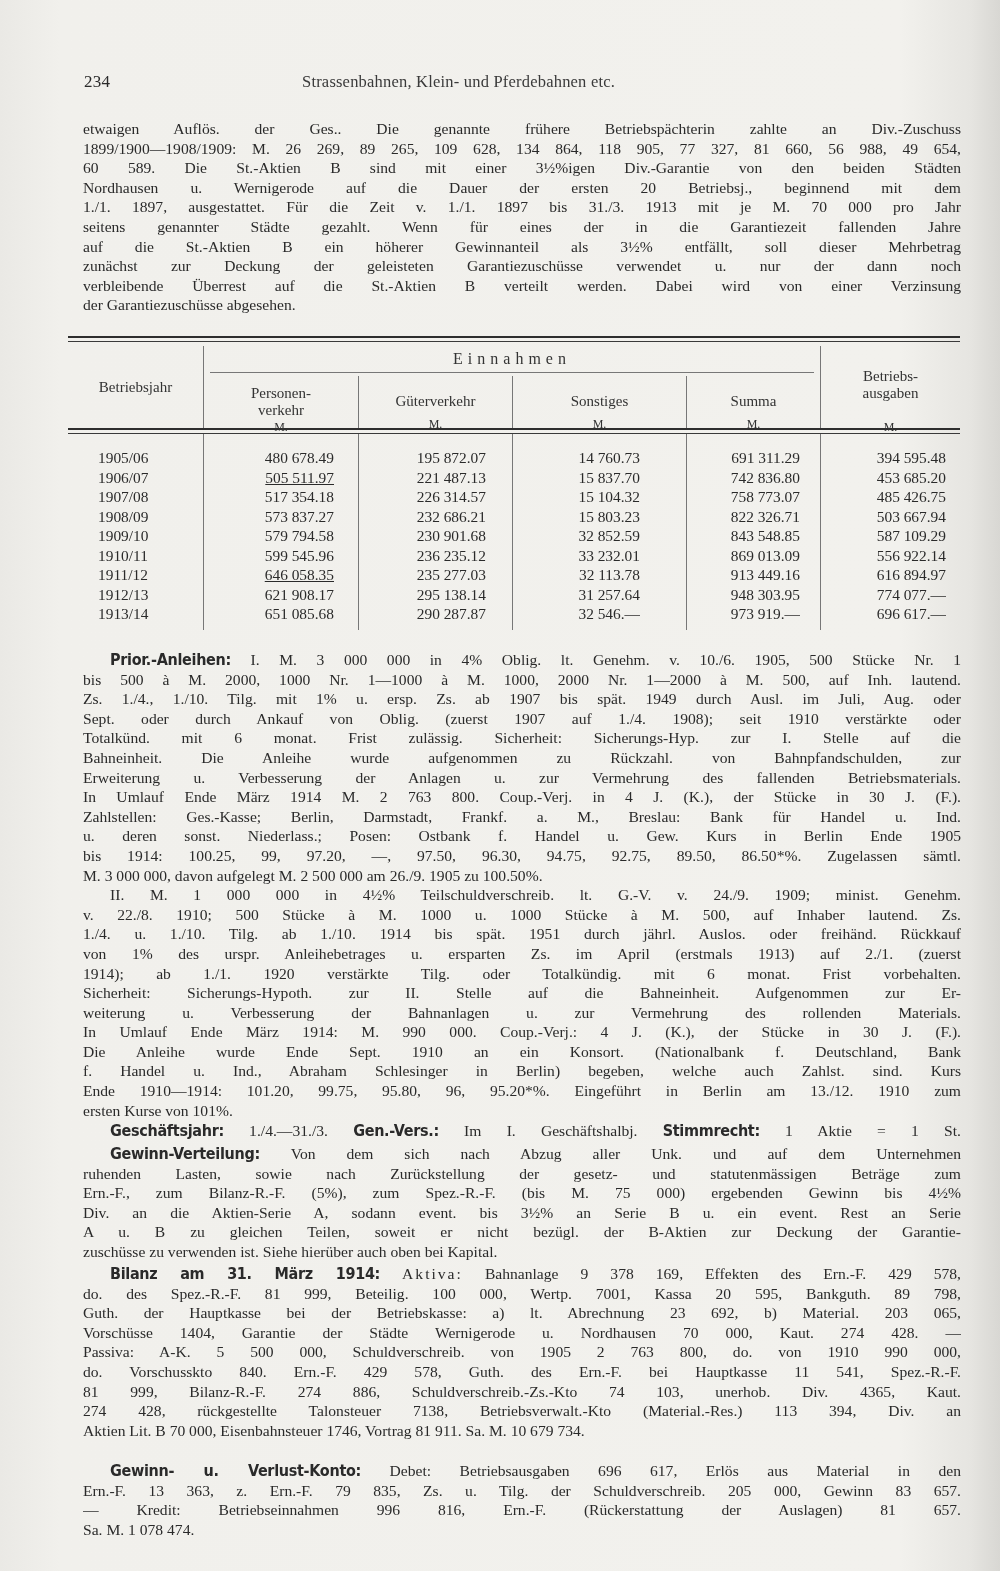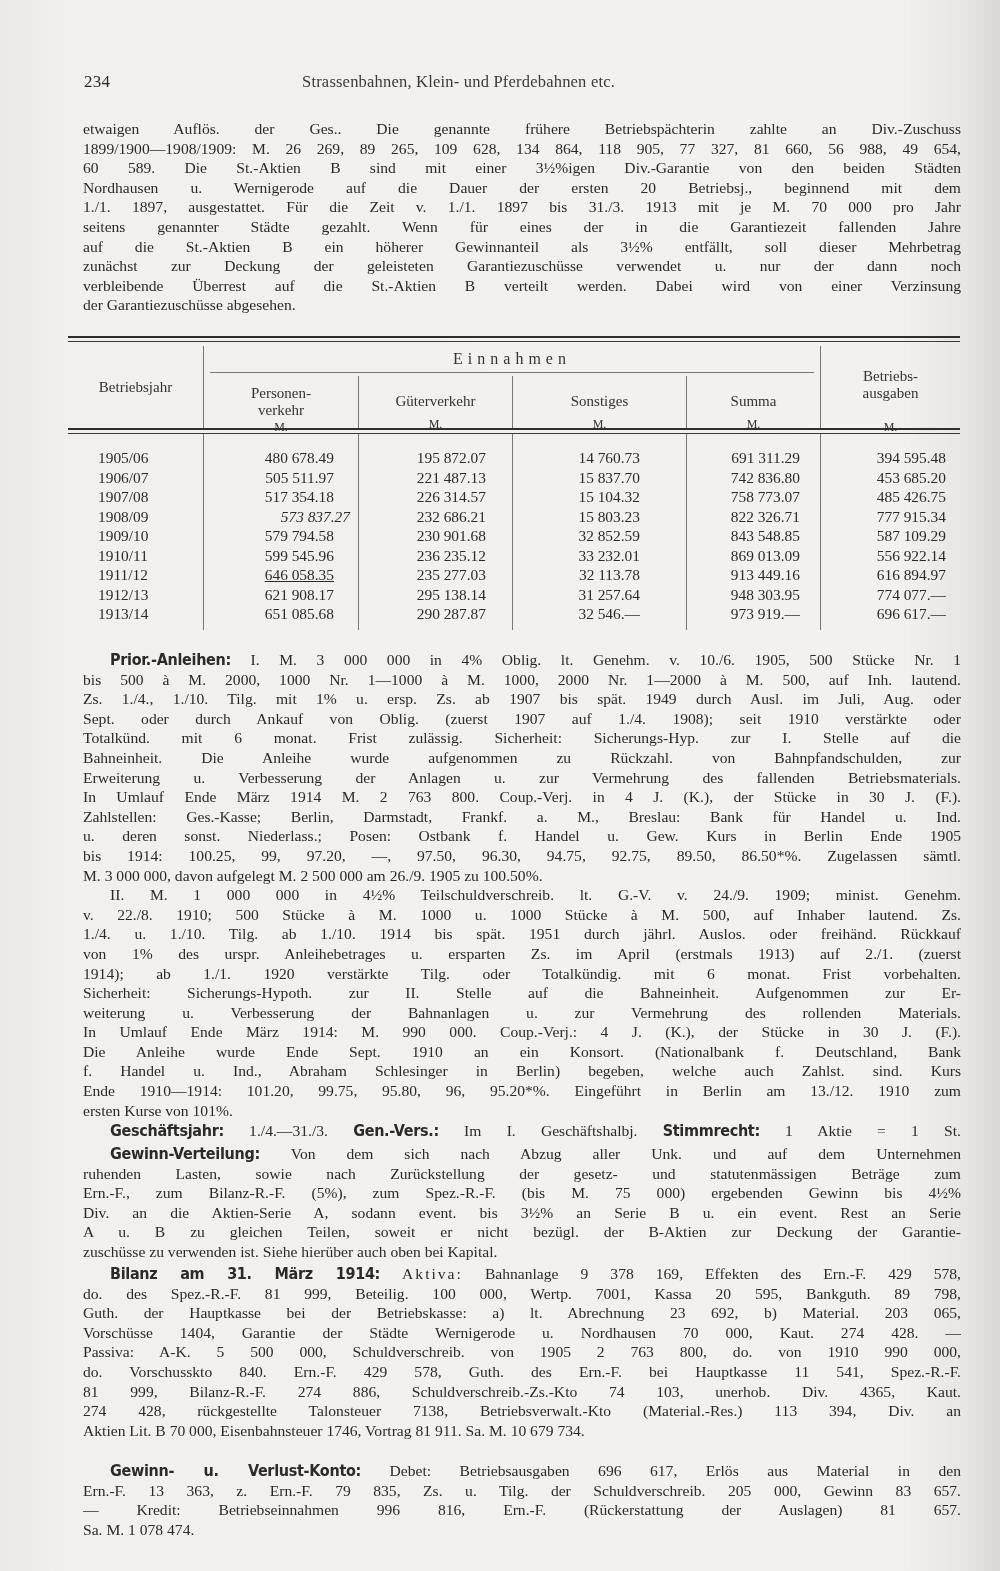--- a/index.html
+++ b/index.html
@@ -118,41 +118,41 @@
       <div class="tr" style="top:14px;">
         <span class="td year">1905/06</span>
         <span class="td num" style="left:160px;width:106px;">480 678.49</span>
         <span class="td num" style="left:300px;width:118px;">195 872.07</span>
         <span class="td num" style="left:470px;width:102px;">14 760.73</span>
         <span class="td num" style="left:620px;width:112px;">691 311.29</span>
         <span class="td num" style="left:760px;width:118px;">394 595.48</span>
       </div>
       <div class="tr" style="top:33.5px;">
         <span class="td year">1906/07</span>
-        <span class="td num" style="left:160px;width:106px;">505 511.97</span>
+        <span class="td num" style="left:160px;width:106px;text-decoration:underline;">505 511.97</span>
         <span class="td num" style="left:300px;width:118px;">221 487.13</span>
         <span class="td num" style="left:470px;width:102px;">15 837.70</span>
         <span class="td num" style="left:620px;width:112px;">742 836.80</span>
         <span class="td num" style="left:760px;width:118px;">453 685.20</span>
       </div>
       <div class="tr" style="top:53px;">
         <span class="td year">1907/08</span>
         <span class="td num" style="left:160px;width:106px;">517 354.18</span>
         <span class="td num" style="left:300px;width:118px;">226 314.57</span>
         <span class="td num" style="left:470px;width:102px;">15 104.32</span>
         <span class="td num" style="left:620px;width:112px;">758 773.07</span>
         <span class="td num" style="left:760px;width:118px;">485 426.75</span>
       </div>
       <div class="tr" style="top:72.5px;">
         <span class="td year">1908/09</span>
-        <span class="td num" style="left:176px;width:106px;font-style:italic;">573 837.27</span>
+        <span class="td num" style="left:160px;width:106px;">573 837.27</span>
         <span class="td num" style="left:300px;width:118px;">232 686.21</span>
         <span class="td num" style="left:470px;width:102px;">15 803.23</span>
         <span class="td num" style="left:620px;width:112px;">822 326.71</span>
-        <span class="td num" style="left:760px;width:118px;">777 915.34</span>
+        <span class="td num" style="left:760px;width:118px;">503 667.94</span>
       </div>
       <div class="tr" style="top:92px;">
         <span class="td year">1909/10</span>
         <span class="td num" style="left:160px;width:106px;">579 794.58</span>
         <span class="td num" style="left:300px;width:118px;">230 901.68</span>
         <span class="td num" style="left:470px;width:102px;">32 852.59</span>
         <span class="td num" style="left:620px;width:112px;">843 548.85</span>
         <span class="td num" style="left:760px;width:118px;">587 109.29</span>
       </div>
       <div class="tr" style="top:111.5px;">

